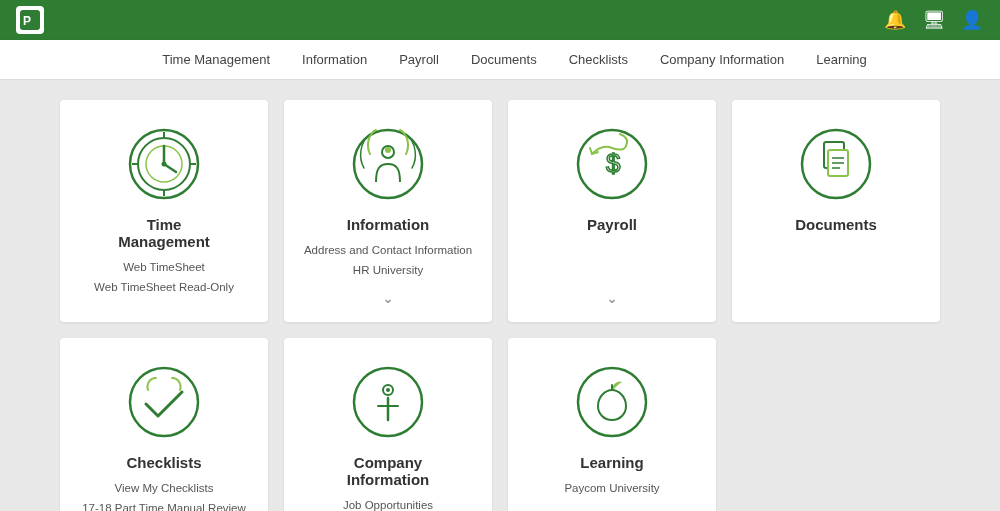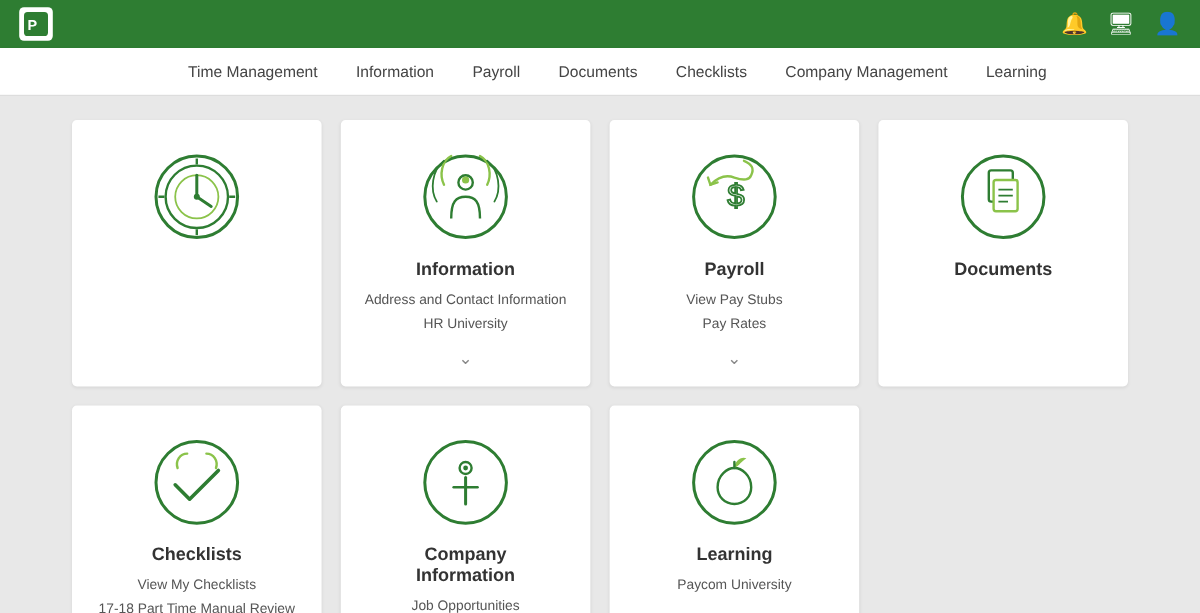--- a/index.html
+++ b/index.html
@@ -144,21 +144,21 @@
     <span class="header-icon">👤</span>
   </div>
 </div>
 
 <nav class="nav">
   <span class="nav-item">Time Management</span>
   <span class="nav-item">Information</span>
   <span class="nav-item">Payroll</span>
   <span class="nav-item">Documents</span>
   <span class="nav-item">Checklists</span>
-  <span class="nav-item">Company Management</span>
+  <span class="nav-item">Company Information</span>
   <span class="nav-item">Learning</span>
 </nav>
 
 <div class="main">
 
   <div class="cards-grid">
 
     <div class="card">
       <div class="card-icon">
         <svg width="80" height="80" viewBox="0 0 80 80" fill="none" xmlns="http://www.w3.org/2000/svg">
@@ -167,20 +167,25 @@
           <circle cx="40" cy="40" r="18" stroke="#8bc34a" stroke-width="1.5"></circle>
           <line x1="40" y1="40" x2="40" y2="22" stroke="#2e7d32" stroke-width="2.5" stroke-linecap="round"></line>
           <line x1="40" y1="40" x2="52" y2="48" stroke="#2e7d32" stroke-width="2.5" stroke-linecap="round"></line>
           <circle cx="40" cy="40" r="2.5" fill="#2e7d32"></circle>
           <line x1="40" y1="8" x2="40" y2="13" stroke="#2e7d32" stroke-width="2"></line>
           <line x1="40" y1="67" x2="40" y2="72" stroke="#2e7d32" stroke-width="2"></line>
           <line x1="8" y1="40" x2="13" y2="40" stroke="#2e7d32" stroke-width="2"></line>
           <line x1="67" y1="40" x2="72" y2="40" stroke="#2e7d32" stroke-width="2"></line>
         </svg>
       </div>
+      <div class="card-title">Time<br>Management</div>
+      <div class="card-link">
+        <span class="card-link-item">Web TimeSheet</span>
+        <span class="card-link-item">Web TimeSheet Read-Only</span>
+      </div>
     </div>
 
     <div class="card">
       <div class="card-icon">
         <svg width="80" height="80" viewBox="0 0 80 80" fill="none" xmlns="http://www.w3.org/2000/svg">
           <circle cx="40" cy="40" r="34" stroke="#2e7d32" stroke-width="2.5"></circle>
           <circle cx="40" cy="28" r="6" stroke="#2e7d32" stroke-width="2"></circle>
           <circle cx="40" cy="26" r="3" fill="#8bc34a"></circle>
           <path d="M28 58 C28 44 32 40 40 40 C48 40 52 44 52 58" stroke="#2e7d32" stroke-width="2" fill="none"></path>
           <path d="M22 30 C18 22 20 10 28 6" stroke="#8bc34a" stroke-width="2" fill="none" stroke-linecap="round"></path>
@@ -200,24 +205,20 @@
     <div class="card">
       <div class="card-icon">
         <svg width="80" height="80" viewBox="0 0 80 80" fill="none" xmlns="http://www.w3.org/2000/svg">
           <circle cx="40" cy="40" r="34" stroke="#2e7d32" stroke-width="2.5"></circle>
           <text x="34" y="48" font-size="26" fill="none" stroke="#2e7d32" stroke-width="1.5" font-family="Arial">$</text>
           <path d="M20 30 Q30 20 40 24 Q52 28 54 22 Q58 14 48 10" stroke="#8bc34a" stroke-width="2" fill="none" stroke-linecap="round"></path>
           <path d="M18 24 L20 30 L26 28" stroke="#8bc34a" stroke-width="2" fill="none" stroke-linecap="round"></path>
         </svg>
       </div>
       <div class="card-title">Payroll</div>
-      <div class="card-link">
-        <span class="card-link-item">View Pay Stubs</span>
-        <span class="card-link-item">Pay Rates</span>
-      </div>
       <div class="chevron">⌄</div>
     </div>
 
     <div class="card">
       <div class="card-icon">
         <svg width="80" height="80" viewBox="0 0 80 80" fill="none" xmlns="http://www.w3.org/2000/svg">
           <circle cx="40" cy="40" r="34" stroke="#2e7d32" stroke-width="2.5"></circle>
           <rect x="28" y="18" width="20" height="26" rx="2" stroke="#2e7d32" stroke-width="2"></rect>
           <rect x="32" y="26" width="20" height="26" rx="2" stroke="#8bc34a" stroke-width="2" fill="white"></rect>
           <line x1="36" y1="34" x2="48" y2="34" stroke="#2e7d32" stroke-width="1.5"></line>

